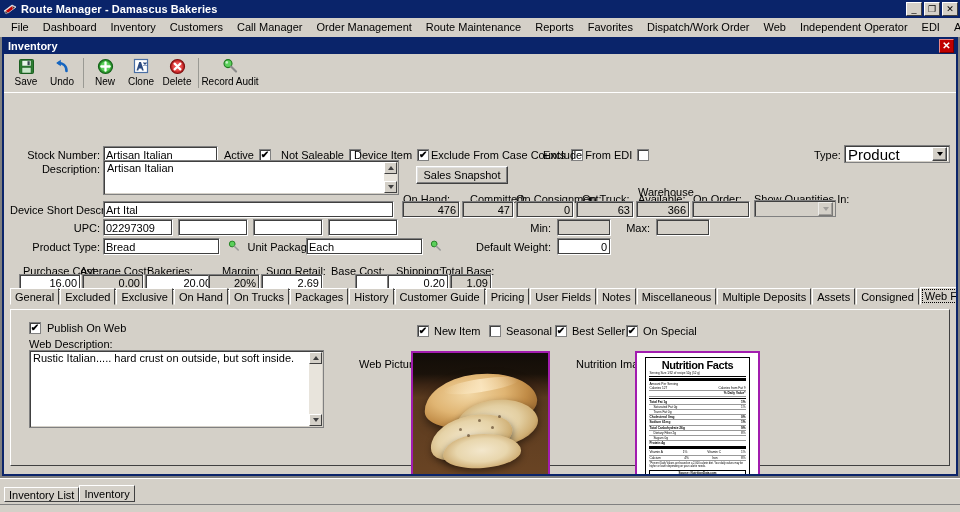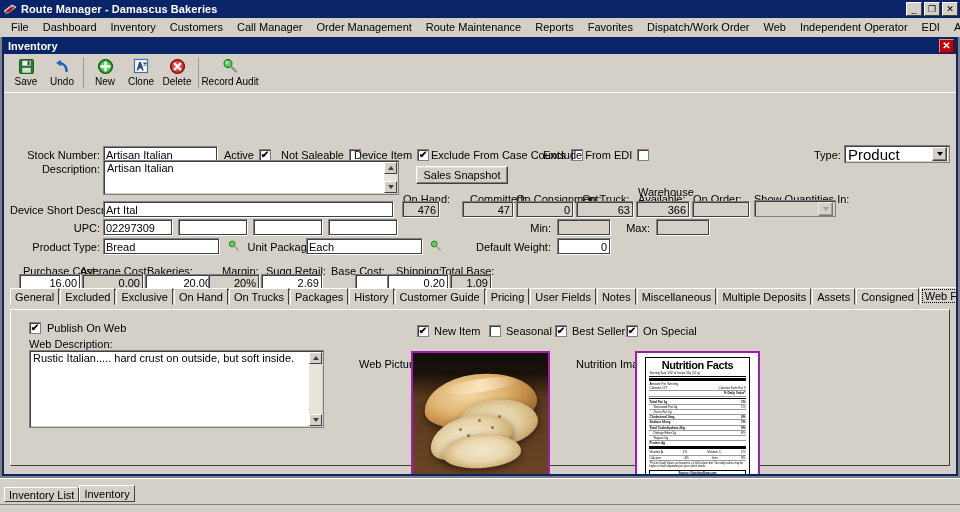--- a/index.html
+++ b/index.html
@@ -484,21 +484,21 @@
 
       <span class="lbl" style="left:399px;top:100px;">On Hand:</span>
       <span class="lbl" style="left:466px;top:100px;">Committed:</span>
       <span class="lbl" style="left:512px;top:100px;">On Consignment:</span>
       <span class="lbl" style="left:578px;top:100px;">On Truck:</span>
       <span class="lbl" style="left:634px;top:93px;">Warehouse</span>
       <span class="lbl" style="left:634px;top:100px;">Available:</span>
       <span class="lbl" style="left:689px;top:100px;">On Order:</span>
       <span class="lbl" style="left:750px;top:100px;">Show Quantities In:</span>
 
-      <input class="tb ro num" style="left: 398px; top: 108px; width: 38px;" readonly="" value="476">
+      <input class="tb ro num" style="left: 398px; top: 108px; width: 58px;" readonly="" value="476">
       <input class="tb ro num" style="left: 458px; top: 108px; width: 52px;" readonly="" value="47">
       <input class="tb ro num" style="left: 512px; top: 108px; width: 58px;" readonly="" value="0">
       <input class="tb ro num" style="left: 572px; top: 108px; width: 58px;" readonly="" value="63">
       <input class="tb ro num" style="left: 632px; top: 108px; width: 54px;" readonly="" value="366">
       <input class="tb ro num" style="left: 688px; top: 108px; width: 58px;" readonly="" value="">
       <div class="combo ro" style="left:750px;top:107px;width:82px;height:17px;">
         <span class="cval"></span>
         <span class="carrow">
             <i></i>
           </span>

